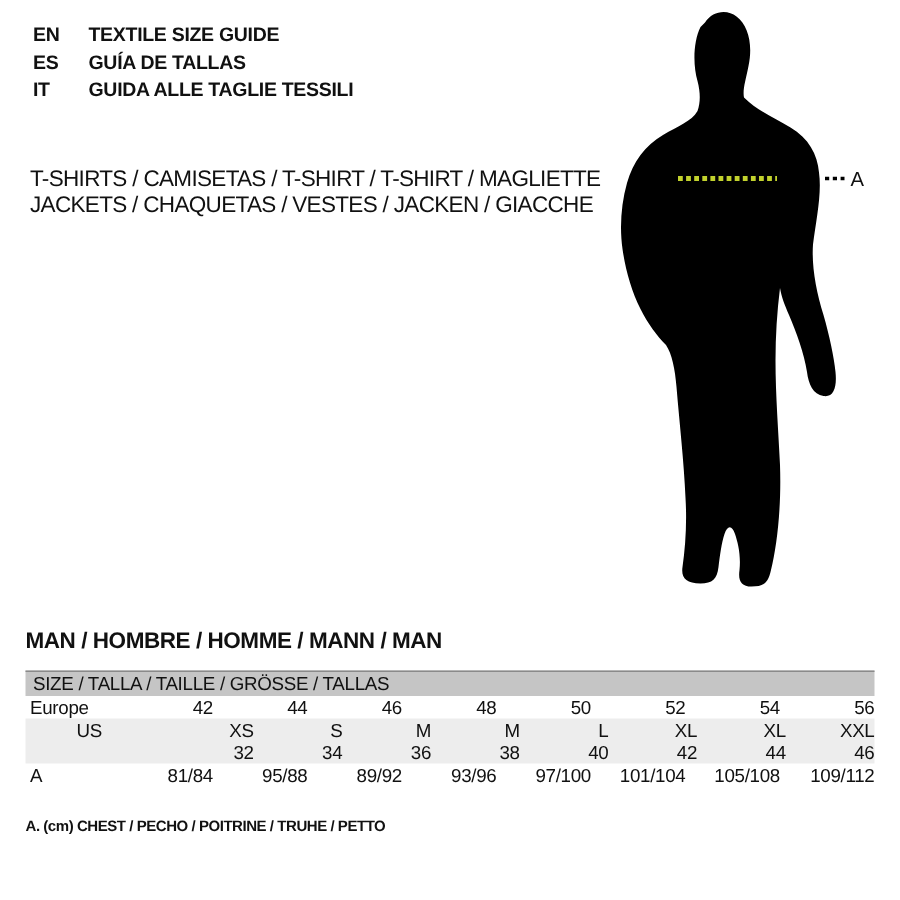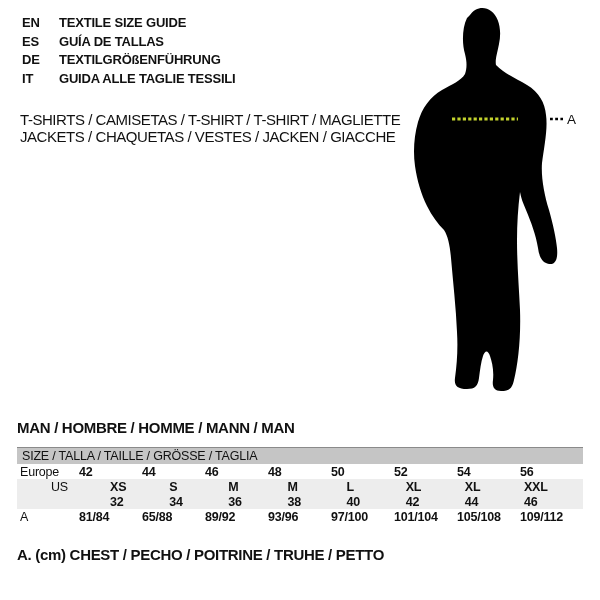--- a/index.html
+++ b/index.html
@@ -54,43 +54,39 @@
   }
   .t-header{
     height:17px;line-height:16px;
     background:var(--header_bg,#c5c5c5);
     border-top:1px solid var(--header_border,#8a8a8a);
     padding-left:5px;white-space:nowrap;
   }
   .t-row{display:flex;height:15px;line-height:17px;}
   .t-row.stripe{background:var(--stripe_bg,#ededed);padding-left:31px;}
   .t-label{flex:0 0 62px;padding-left:3px;text-align:left;}
-  .t-cell{flex:1 1 0;text-align:left;font-weight:bold;}
+  .t-cell{flex:1 1 0;text-align:right;}
 
   
   .footnote{
     position:absolute;left:17px;top:546px;
-    font-size:15px;font-weight:bold;letter-spacing:-0.3px;white-space:nowrap;
+    font-size:10px;font-weight:bold;letter-spacing:-0.3px;white-space:nowrap;
   }
 </style>
 </head>
 <body>
 
 <div class="legend">
   <div class="legend-row">
     <span class="legend-code">EN</span>
     <span class="legend-label">TEXTILE SIZE GUIDE</span>
   </div>
   <div class="legend-row">
     <span class="legend-code">ES</span>
     <span class="legend-label">GUÍA DE TALLAS</span>
-  </div>
-  <div class="legend-row">
-    <span class="legend-code">DE</span>
-    <span class="legend-label">TEXTILGRÖßENFÜHRUNG</span>
   </div>
   <div class="legend-row">
     <span class="legend-code">IT</span>
     <span class="legend-label">GUIDA ALLE TAGLIE TESSILI</span>
   </div>
 </div>
 
 <div class="categories">
   <div>T-SHIRTS / CAMISETAS / T-SHIRT / T-SHIRT / MAGLIETTE</div>
   <div>JACKETS / CHAQUETAS / VESTES / JACKEN / GIACCHE</div>
@@ -133,21 +129,21 @@
          C 67,42 67,26 72,16 Z"></path>
     <line x1="57" y1="117" x2="123" y2="117" style="stroke:var(--accent,#c2d22d)" stroke-width="3.2" stroke-dasharray="3.2 2.2"></line>
     <line x1="155" y1="117" x2="168" y2="117" stroke="#000" stroke-width="2.4" stroke-dasharray="2.8 2.4"></line>
     <text x="172" y="122" font-size="13.5" font-family="Liberation Sans, DejaVu Sans, sans-serif" fill="#111">A</text>
   </svg>
 </div>
 
 <div class="section-title">MAN / HOMBRE / HOMME / MANN / MAN</div>
 
 <div class="size-table">
-  <div class="t-header">SIZE / TALLA / TAILLE / GRÖSSE / TAGLIA</div>
+  <div class="t-header">SIZE / TALLA / TAILLE / GRÖSSE / TALLAS</div>
 
   <div class="t-row">
     <span class="t-label">Europe</span>
     <span class="t-cell">42</span>
     <span class="t-cell">44</span>
     <span class="t-cell">46</span>
     <span class="t-cell">48</span>
     <span class="t-cell">50</span>
     <span class="t-cell">52</span>
     <span class="t-cell">54</span>
@@ -174,21 +170,21 @@
     <span class="t-cell">38</span>
     <span class="t-cell">40</span>
     <span class="t-cell">42</span>
     <span class="t-cell">44</span>
     <span class="t-cell">46</span>
   </div>
 
   <div class="t-row">
     <span class="t-label">A</span>
     <span class="t-cell">81/84</span>
-    <span class="t-cell">65/88</span>
+    <span class="t-cell">95/88</span>
     <span class="t-cell">89/92</span>
     <span class="t-cell">93/96</span>
     <span class="t-cell">97/100</span>
     <span class="t-cell">101/104</span>
     <span class="t-cell">105/108</span>
     <span class="t-cell">109/112</span>
   </div>
 </div>
 
 <div class="footnote">A. (cm) CHEST / PECHO / POITRINE / TRUHE / PETTO</div>

